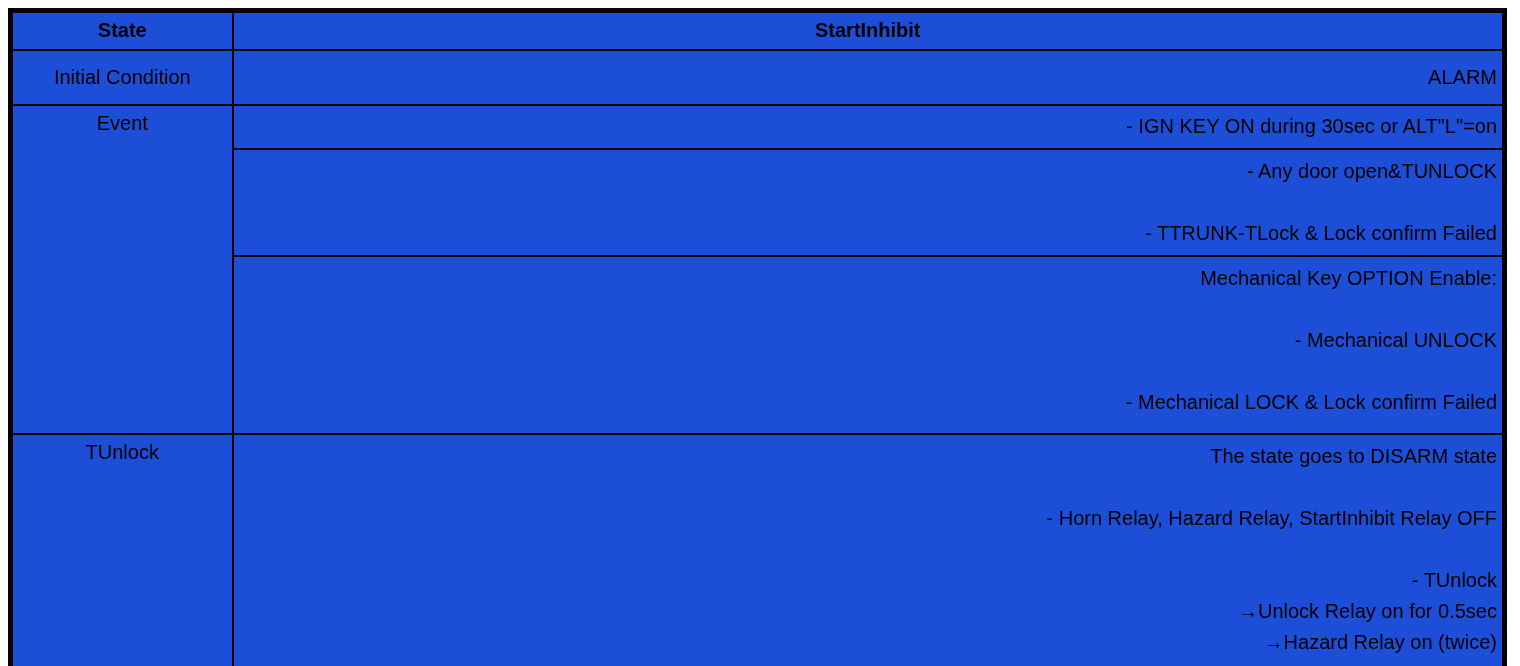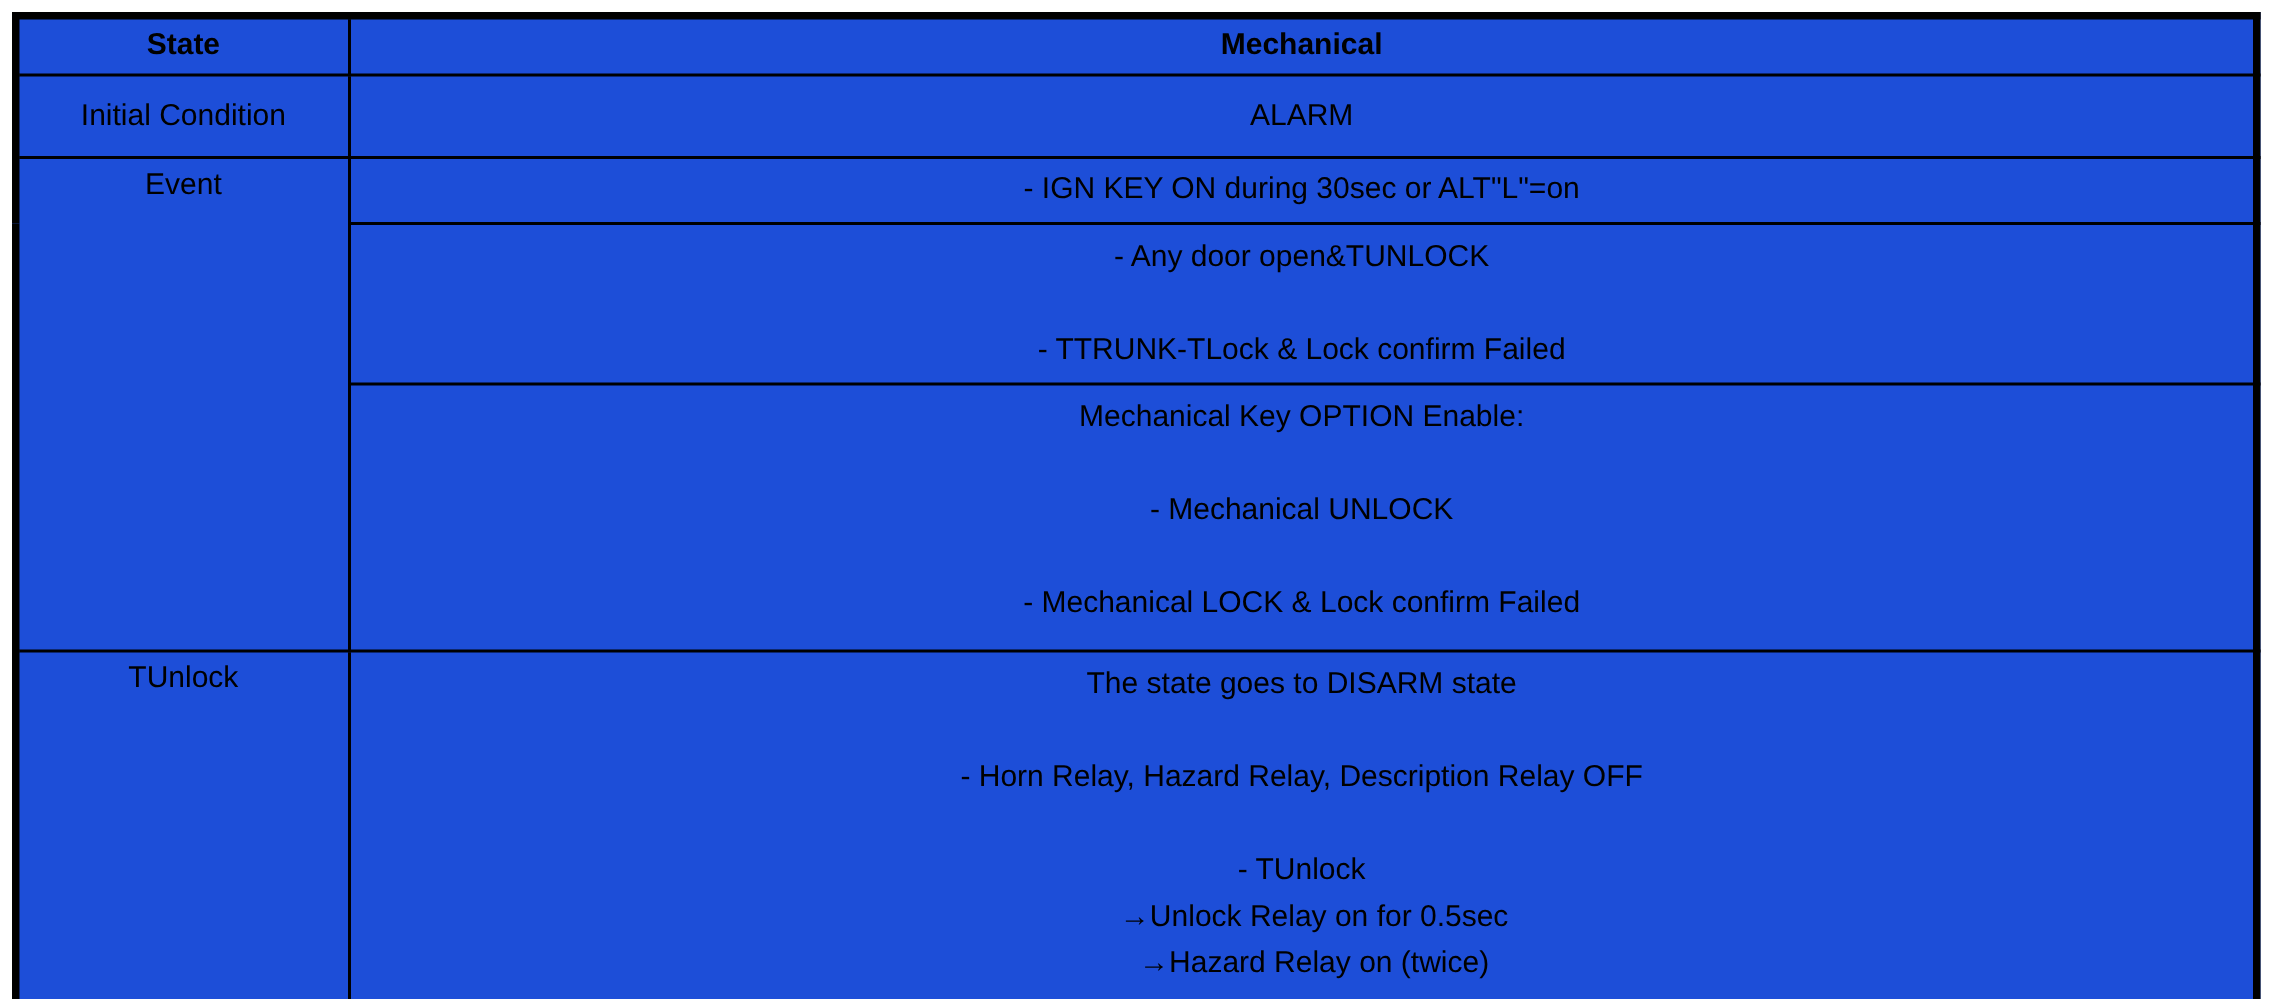--- a/index.html
+++ b/index.html
@@ -38,21 +38,21 @@
   tr.r-event2  { height: 92px; }
   tr.r-event3  { height: 178px; }
   tr.r-action  { height: 236px; }
   .label-cell {
     text-align: center;
     font-weight: normal;
   }
   .mid { vertical-align: middle; }
   .top { vertical-align: top; padding-top: 6px; text-align: center; }
   .desc-cell {
-    text-align: center;
+    text-align: right;
     padding-left: 5px;
     padding-right: 5px;
   }
   .multi { vertical-align: top; padding-top: 6px; padding-bottom: 6px; }
   .line {
     line-height: 31px;
     min-height: 31px;
     white-space: pre-wrap;
   }
 </style>
@@ -60,21 +60,21 @@
 <body>
 
 <table class="state-table">
   <colgroup>
     <col class="col-state">
     <col class="col-desc">
   </colgroup>
   <tbody>
     <tr class="r-header">
       <th>State</th>
-      <th>Mechanical</th>
+      <th>StartInhibit</th>
     </tr>
 
     <tr class="r-initial">
       <td class="label-cell mid">Initial Condition</td>
       <td class="desc-cell mid">ALARM</td>
     </tr>
 
     <tr class="r-event1">
       <td rowspan="3" class="label-cell top">Event</td>
       <td class="desc-cell mid">- IGN KEY ON during 30sec or ALT"L"=on</td>
@@ -96,21 +96,21 @@
         <div class="line"></div>
         <div class="line">- Mechanical LOCK &amp; Lock confirm Failed</div>
       </td>
     </tr>
 
     <tr class="r-action">
       <td class="label-cell top">TUnlock</td>
       <td class="desc-cell multi">
         <div class="line">The state goes to DISARM state</div>
         <div class="line"></div>
-        <div class="line">- Horn Relay, Hazard Relay, Description Relay OFF</div>
+        <div class="line">- Horn Relay, Hazard Relay, StartInhibit Relay OFF</div>
         <div class="line"></div>
         <div class="line">- TUnlock</div>
         <div class="line">   →Unlock Relay on for 0.5sec</div>
         <div class="line">   →Hazard Relay on (twice)</div>
       </td>
     </tr>
   </tbody>
 </table>
 
 </body></html>

